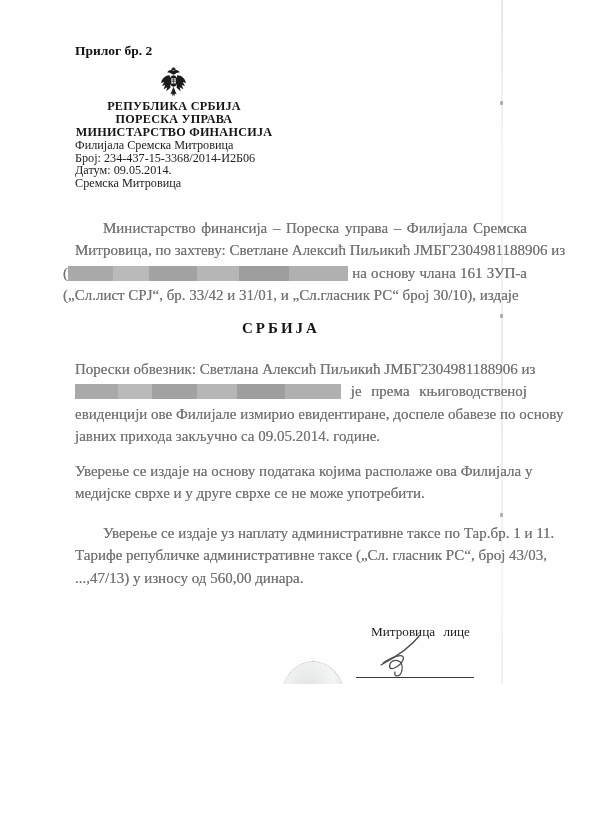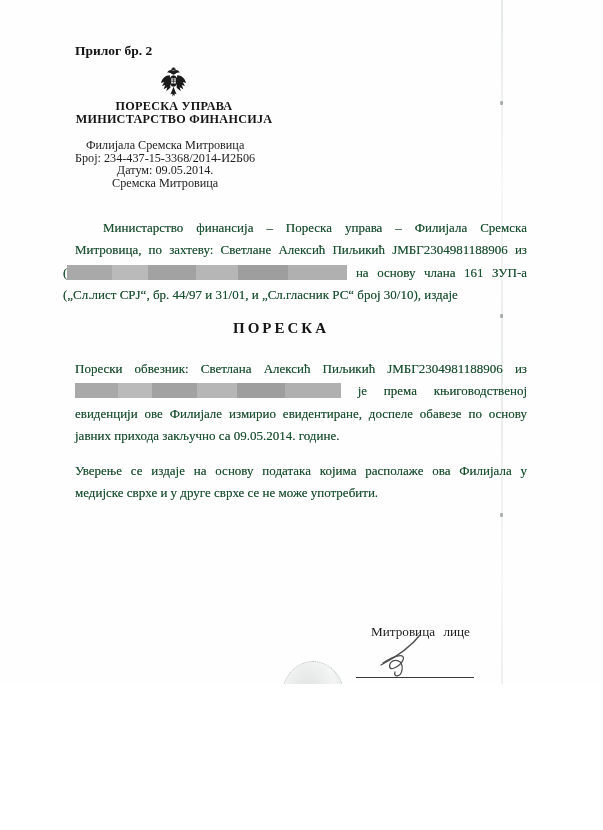--- a/index.html
+++ b/index.html
@@ -24,25 +24,25 @@
 
   .attachment{position:absolute;left:75px;top:43px;font-weight:bold;font-size:13.5px;color:#141414;}
 
   .emblem{position:absolute;left:160px;top:67px;width:27px;height:32px;}
 
   .lh-top{
     position:absolute;left:58px;top:100px;width:232px;
     text-align:center;font-weight:bold;font-size:12.2px;line-height:12.9px;
     letter-spacing:.25px;color:#161616;
   }
-  .lh-info{position:absolute;left:75px;top:139px;font-size:12.2px;line-height:12.6px;color:#1d1d1d;text-align:center;}
+  .lh-info{position:absolute;left:75px;top:139px;font-size:12.2px;line-height:12.6px;color:#1d1d1d;}
 
   .para{
     position:absolute;left:75px;width:452px;
-    font-size:13px;line-height:22.4px;color:#14532d;
+    font-size:15px;line-height:22.4px;color:#737373;
     text-shadow:0 0 .4px rgba(0,0,0,.45);
   }
   .p0{top:217px}.p1{top:358px}.p2{top:460px}.p3{top:522px}
   .line{white-space:nowrap;}
   .line.just{text-align:justify;text-align-last:justify;}
   .line.ind{text-indent:28px;}
   .line.hang{text-indent:-12px;}
   .redaction{
     display:inline-block;width:266px;height:15px;vertical-align:-3px;
     background:linear-gradient(90deg,
@@ -90,49 +90,55 @@
       <ellipse cx="26" cy="26" rx="8" ry="11"></ellipse>
       <path d="M19 15 C10 15 4 21 2 30 L8 28 L4 36 L10 34 L7 42 L14 38 L12 46 L20 39 Z"></path>
       <path d="M33 15 C42 15 48 21 50 30 L44 28 L48 36 L42 34 L45 42 L38 38 L40 46 L32 39 Z"></path>
       <rect x="21.5" y="21" width="9" height="10" fill="#ffffff" opacity="0.9"></rect>
       <path d="M22 24 h8 M22 27 h8 M26 21 v10" stroke="#1b1b1b" stroke-width="1.2" fill="none"></path>
       <path d="M26 37 L20 52 L23.5 50 L24.5 56 L26 52 L27.5 56 L28.5 50 L32 52 Z"></path>
     </svg>
   </div>
 
   <div class="lh-top">
+      <div>РЕПУБЛИКА СРБИЈА</div>
       <div>ПОРЕСКА УПРАВА</div>
       <div>МИНИСТАРСТВО ФИНАНСИЈА</div>
     </div>
 
   <div class="lh-info">
     <div>Филијала Сремска Митровица</div>
     <div>Број: 234-437-15-3368/2014-И2Б06</div>
     <div>Датум: 09.05.2014.</div>
     <div>Сремска Митровица</div>
   </div>
 
   <div class="para p0">
       <div class="line just ind">Министарство финансија – Пореска управа – Филијала Сремска</div>
       <div class="line just">Митровица, по захтеву: Светлане Алексић Пиљикић ЈМБГ2304981188906 из</div>
       <div class="line just hang">(<span class="redaction" style="width: 280px;"></span> на основу члана 161 ЗУП-а</div>
-      <div class="line hang">(„Сл.лист СРЈ“, бр. 44/97 и 31/01, и „Сл.гласник РС“ број 30/10), издаје</div>
+      <div class="line hang">(„Сл.лист СРЈ“, бр. 33/42 и 31/01, и „Сл.гласник РС“ број 30/10), издаје</div>
     </div>
 
-  <div class="title">ПОРЕСКА</div>
+  <div class="title">СРБИЈА</div>
 
   <div class="para p1">
       <div class="line just">Порески обвезник: Светлана Алексић Пиљикић ЈМБГ2304981188906 из</div>
       <div class="line just"><span class="redaction" style="width: 266px;"></span> је према књиговодственој</div>
       <div class="line just">евиденцији ове Филијале измирио евидентиране, доспеле обавезе по основу</div>
       <div class="line">јавних прихода закључно са 09.05.2014. године.</div>
     </div>
   <div class="para p2">
       <div class="line just">Уверење се издаје на основу података којима располаже ова Филијала у</div>
       <div class="line">медијске сврхе и у друге сврхе се не може употребити.</div>
+    </div>
+  <div class="para p3">
+      <div class="line just ind">Уверење се издаје уз наплату административне таксе по Тар.бр. 1 и 11.</div>
+      <div class="line just">Тарифе републичке административне таксе („Сл. гласник РС“, број 43/03,</div>
+      <div class="line">...,47/13) у износу од 560,00 динара.</div>
     </div>
 
   <div class="sig-role">Митровица лице</div>
 
   <div class="sig-mark">
     <svg viewBox="0 0 56 48" width="56" height="48" xmlns="http://www.w3.org/2000/svg" fill="none" stroke="#4d4d4d" stroke-width="1.3" stroke-linecap="round">
       <path d="M48 3 C41 12 26 24 9 33"></path>
       <path d="M11 31 C23 23 34 21 31 28 C28 35 15 41 18 32 C20 26 32 27 30 38 C29 45 21 46 23 40"></path>
     </svg>
   </div>

